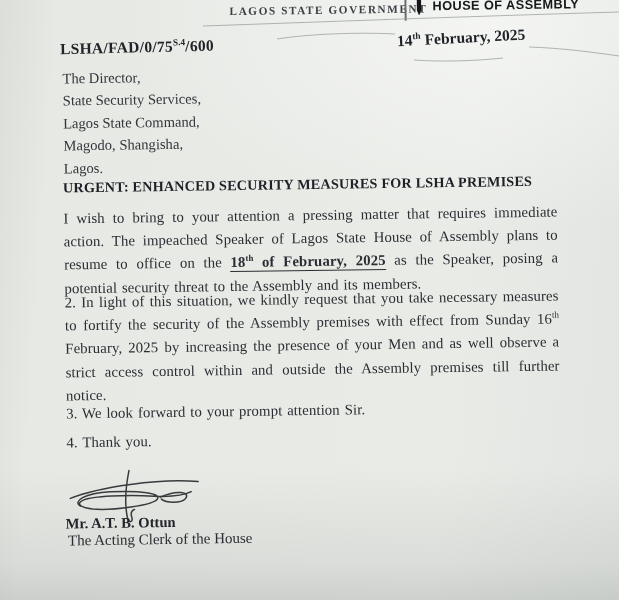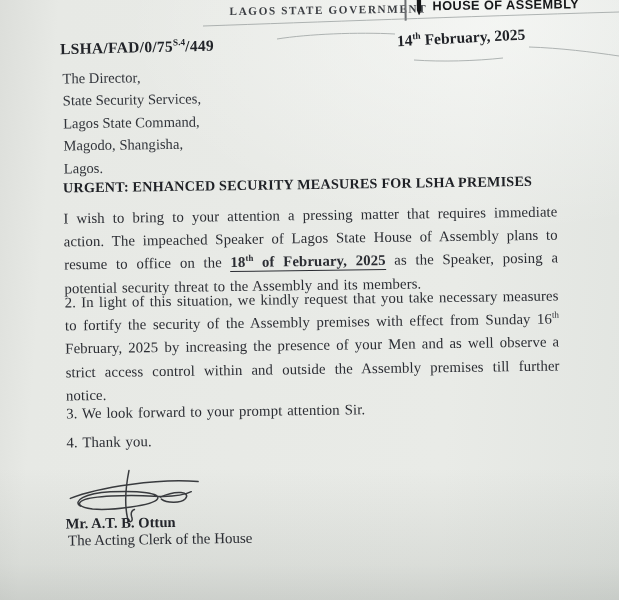--- a/index.html
+++ b/index.html
@@ -82,21 +82,21 @@
 <body>
 
 <div class="page">
   <div class="letter">
 
     <div class="hdr-left">LAGOS STATE GOVERNMENT</div>
     <div class="hdr-vline"></div>
     <div class="hdr-mace"></div>
     <div class="hdr-right">HOUSE OF ASSEMBLY</div>
 
-    <div class="ref"><span>LSHA/FAD/0/75</span><sup>S.4</sup><span>/449</span></div>
+    <div class="ref"><span>LSHA/FAD/0/75</span><sup>S.4</sup><span>/600</span></div>
     <div class="date"><span>14</span><sup>th</sup><span> February, 2025</span></div>
 
     <div class="address">
       <div>The Director,</div>
       <div>State Security Services,</div>
       <div>Lagos State Command,</div>
       <div>Magodo, Shangisha,</div>
       <div>Lagos.</div>
     </div>
 

